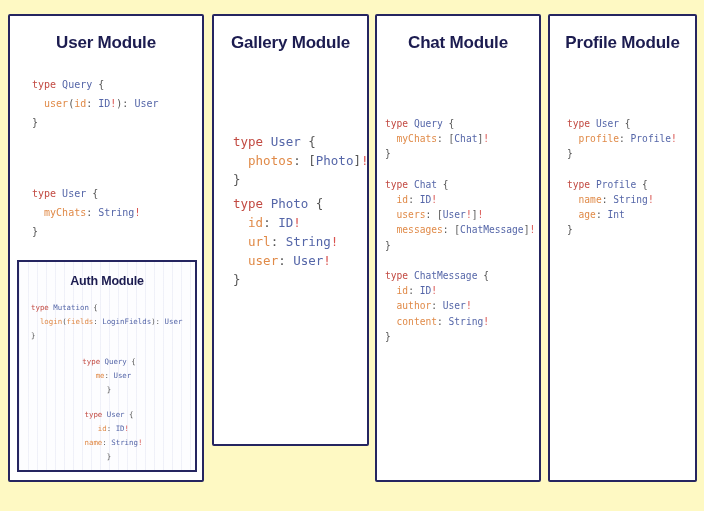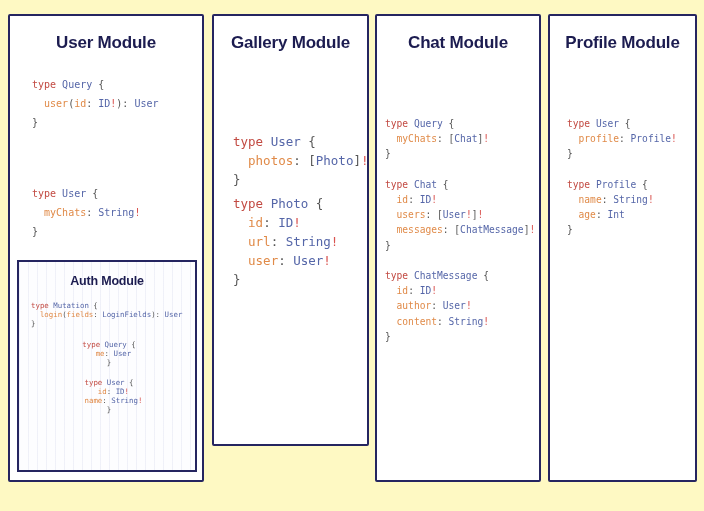--- a/index.html
+++ b/index.html
@@ -58,21 +58,21 @@
   #mod-auth {
     position: absolute;
     box-sizing: border-box;
     left: 7px; top: 244px; width: 180px; height: 212px;
     background:
       repeating-linear-gradient(to right, rgba(120,130,190,0.10) 0 1px, rgba(0,0,0,0) 1px 9px),
       #fdfdff;
     border: 2px solid #252560;
   }
   #mod-auth .module-title { font-size: 12.5px; margin-top: 12px; text-align: center; }
-  #mod-auth .code { font-size: 7.4px; line-height: 9px; margin: 13px 8px 0 12px; }
+  #mod-auth .code { font-size: 7.4px; line-height: 14px; margin: 13px 8px 0 12px; }
   #mod-auth .blk { margin-top: 11.6px; text-align: center; }
 
   
   #mod-gallery {
     left: 212px; top: 14px; width: 157px; height: 432px;
   }
   #mod-gallery .module-title { font-size: 17px; margin-top: 17px; }
   #mod-gallery .code { font-size: 12.5px; line-height: 19px; margin: 79px 0 0 19px; }
   #mod-gallery .blk2 { margin-top: 5px; }
 

